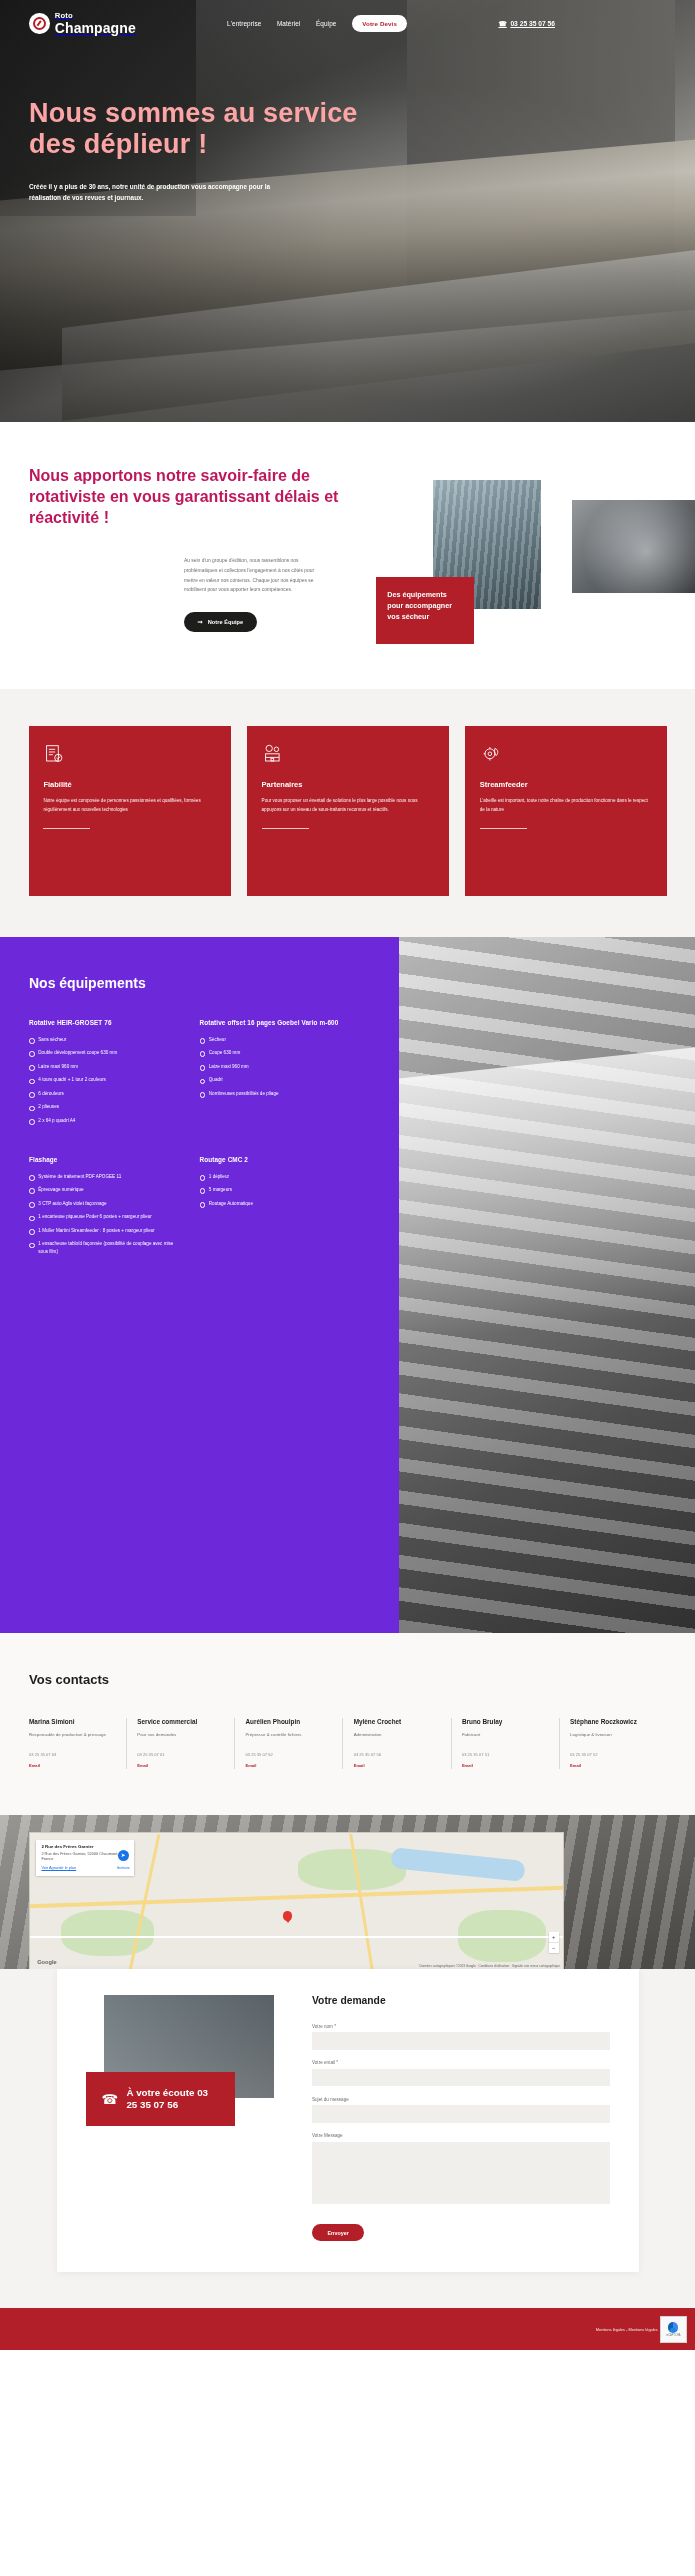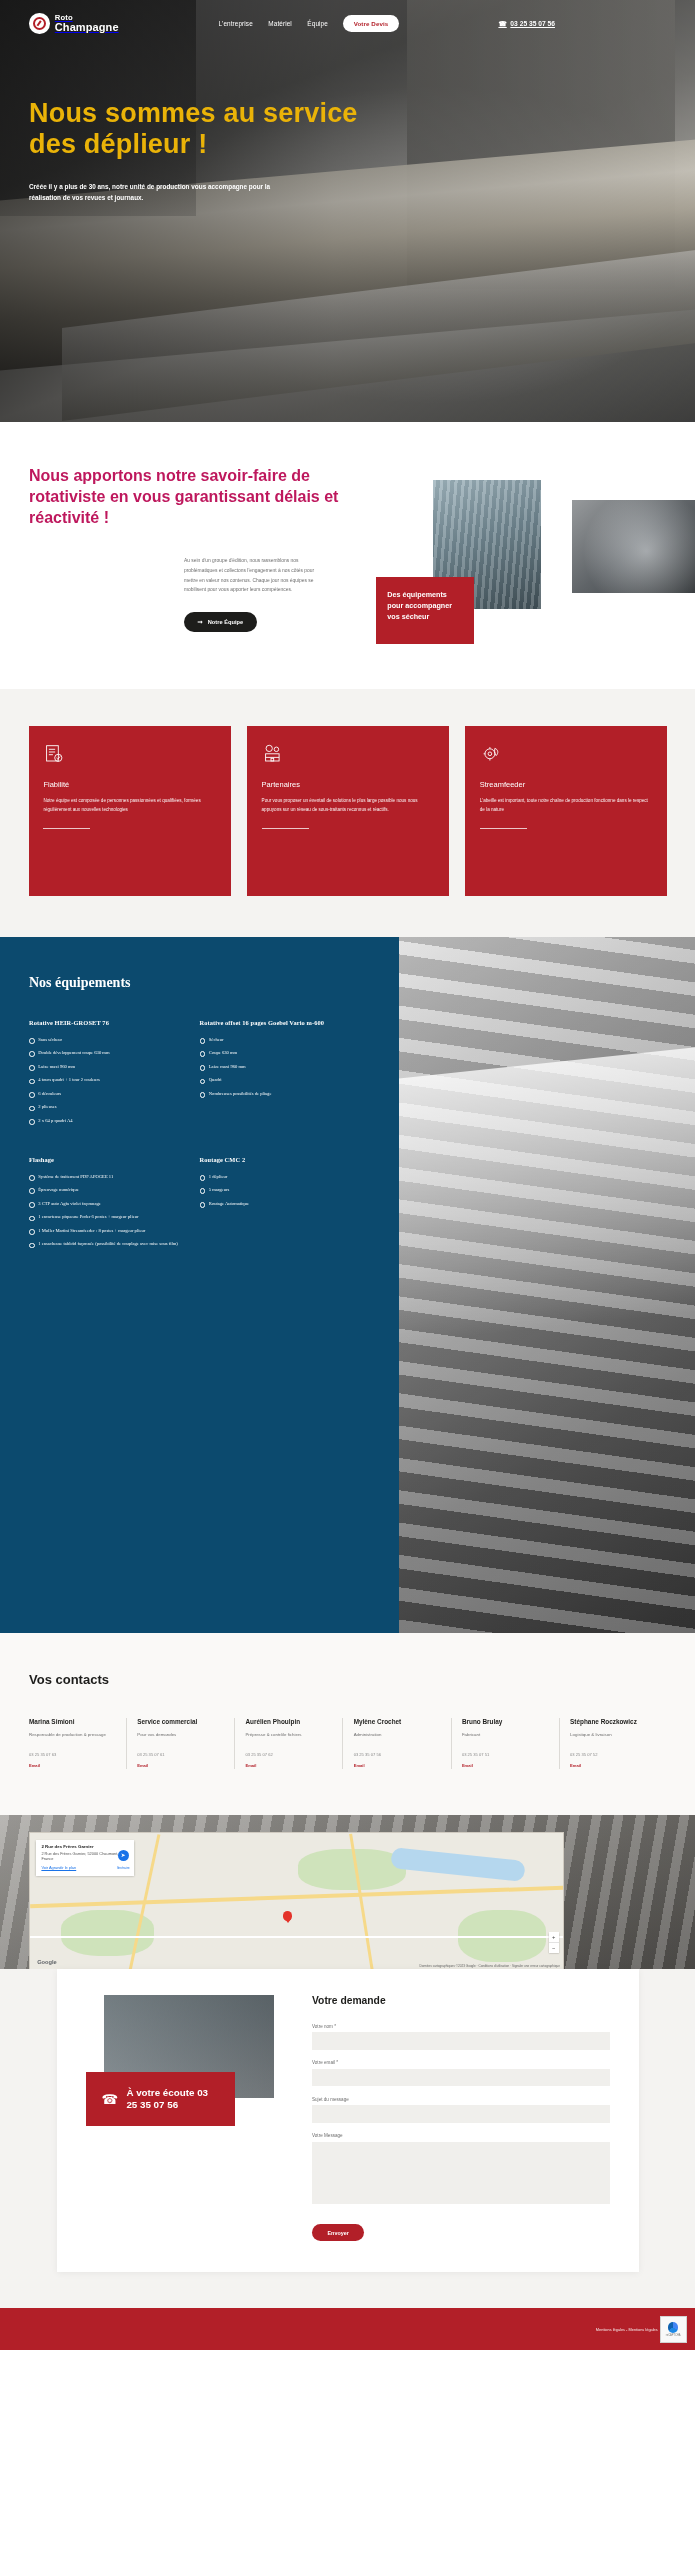--- a/index.html
+++ b/index.html
@@ -26,21 +26,21 @@
   .logo-mark-inner {
     width: 13.4px; height: 13.4px; border-radius: 50%;
     border: 2.6px solid #b21f28; position: relative;
   }
   .logo-mark-inner:after {
     content: ""; position: absolute; left: 50%; top: 50%;
     width: 1.5px; height: 5.7px; background: #b21f28; transform: translate(-50%,-50%) rotate(35deg);
   }
   .logo-text { color: #fff; line-height: 1.02; }
   .logo-text .l1 { font-size: 7.7px; font-weight: bold; letter-spacing: 0.1px; }
-  .logo-text .l2 { font-size: 11px; font-weight: bold; letter-spacing: 0.1px; }
+  .logo-text .l2 { font-size: 14px; font-weight: bold; letter-spacing: 0.1px; }
   .nav { display: flex; align-items: center; gap: 15.5px; }
   .nav a { color: #fff; font-size: 6.4px; text-decoration: none; letter-spacing: 0.1px; }
   .nav .btn-devis {
     background: #fff; color: #b21f28; font-weight: bold; font-size: 6.2px;
     padding: 4.6px 10.3px; border-radius: 10.3px; text-decoration: none;
   }
   .phone { display: flex; align-items: center; gap: 3.6px; color: #fff; font-size: 6.7px; font-weight: bold; }
   .phone .ico { font-size: 6.7px; }
 
   
@@ -74,21 +74,21 @@
   .hero-left-dark {
     position: absolute; left: 0; top: 0; width: 196px; height: 216px;
     background: linear-gradient(180deg, rgba(40,40,40,.65), rgba(60,60,60,.2));
   }
   .hero-shade {
     position: absolute; inset: 0;
     background: linear-gradient(90deg, rgba(0,0,0,.62) 0%, rgba(0,0,0,.32) 48%, rgba(0,0,0,.18) 100%);
   }
   .hero-inner { position: relative; z-index: 5; padding: 98px 0 0 29px; max-width: 464px; }
   .hero-title {
-    color: #eab308; font-size: 27px; line-height: 1.13; font-weight: bold; letter-spacing: 0.2px;
+    color: #fca5a5; font-size: 27px; line-height: 1.13; font-weight: bold; letter-spacing: 0.2px;
   }
   .hero-sub {
     color: #fff; font-size: 6.4px; line-height: 1.75; margin-top: 21.6px; max-width: 247px; font-weight: 600;
   }
 
   
   .sec-savoir { position: relative; padding: 44px 29px 57px; background: #fff; }
   .savoir-title {
     font-size: 16px; line-height: 1.3; font-weight: bold; color: #be185d; max-width: 330px;
   }
@@ -125,26 +125,26 @@
     font-size: 7.2px; font-weight: bold; line-height: 1.5;
   }
 
   
   .sec-cards { background: #f4f3f1; padding: 37px 29px 41px; }
   .cards-row { display: flex; gap: 16.5px; }
   .card {
     flex: 1; background: #b21f28; color: #fff; padding: 17.5px 14.4px 24px; min-height: 170px;
   }
   .card-icon { width: 21.6px; height: 21.6px; margin-bottom: 13.4px; }
-  .card-title { font-size: 7.5px; font-weight: normal; margin-bottom: 8.2px; }
+  .card-title { font-size: 7.5px; font-weight: bold; margin-bottom: 8.2px; }
   .card-text { font-size: 4.6px; line-height: 1.95; opacity: .95; }
   .card-rule { width: 47px; height: 1px; background: rgba(255,255,255,.75); margin-top: 13.4px; }
 
   
-  .sec-equip { display: flex; background: #0c4a6e; color: #fff; min-height: 696px; font-family: Liberation Serif, serif; }
+  .sec-equip { display: flex; background: #6d28d9; color: #fff; min-height: 696px; }
   .equip-left { width: 399px; padding: 38px 29px 46px; }
   .equip-title { font-size: 14px; font-weight: bold; margin-bottom: 28px; }
   .equip-grid { display: flex; flex-wrap: wrap; }
   .equip-col { width: 50%; padding-right: 17.5px; margin-bottom: 25px; }
   .equip-col h4 { font-size: 6.4px; font-weight: bold; margin-bottom: 10.3px; letter-spacing: 0.1px; }
   .equip-col ul { list-style: none; }
   .equip-col li {
     font-size: 4.6px; line-height: 1.6; margin-bottom: 6.2px;
     padding-left: 9.3px; position: relative;
   }

